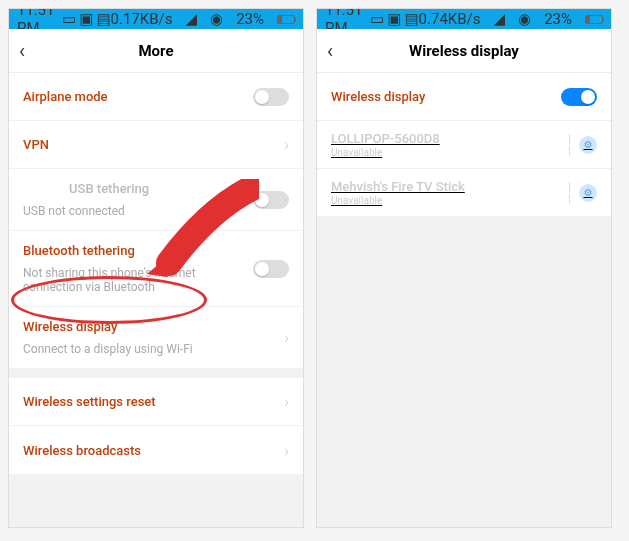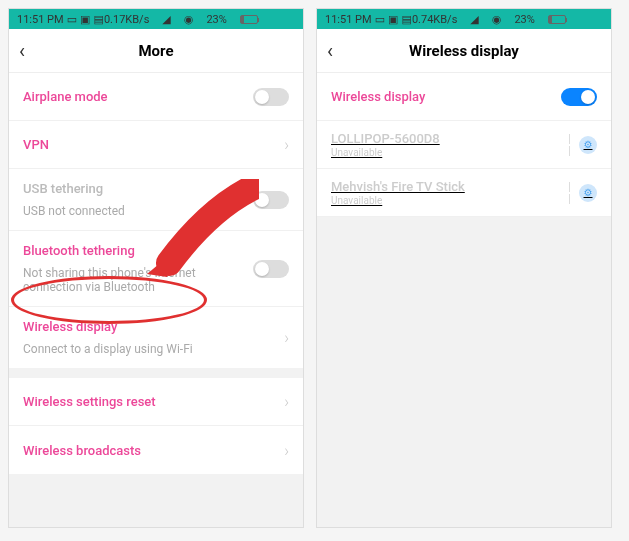--- a/index.html
+++ b/index.html
@@ -13,26 +13,26 @@
     .phone {
       width: 296px;
       height: 520px;
       background: #f2f2f2;
       border: 1px solid #ddd;
       position: relative;
       overflow: hidden;
     }
     .status-bar {
       height: 20px;
-      background: #14b8a6;
-      display: flex;
-      align-items: center;
-      justify-content: flex-start;
+      background: #0ea5e9;
+      display: flex;
+      align-items: center;
+      justify-content: flex-end;
       padding: 0 8px;
-      font-size: 11px;
+      font-size: 15px;
       color: #333;
     }
     .status-left { display: flex; align-items: center; gap: 3px; }
     .status-right { display: flex; align-items: center; gap: 13px; }
     .header {
       height: 44px;
       background: #fff;
       display: flex;
       align-items: center;
       padding: 0 10px;
@@ -60,23 +60,23 @@
       display: flex;
       align-items: center;
       padding: 12px 14px;
       border-bottom: 1px solid #f0f0f0;
       background: #fff;
       min-height: 48px;
       position: relative;
     }
     .row:last-child { border-bottom: none; }
     .row-text { flex: 1; }
-    .row-title { font-size: 13px; color: #ec4899; font-weight: 500; }
+    .row-title { font-size: 13px; color: #c2410c; font-weight: 500; }
     .row-sub { font-size: 12px; color: #aaa; margin-top: 8px; }
-    .disabled .row-title { color: #bbb; }
+    .disabled .row-title { color: #bbb; margin-left: 46px; }
     .chevron {
       color: #ccc;
       font-size: 16px;
       font-weight: 300;
     }
     .toggle {
       width: 36px;
       height: 18px;
       border-radius: 10px;
       background: #ddd;

